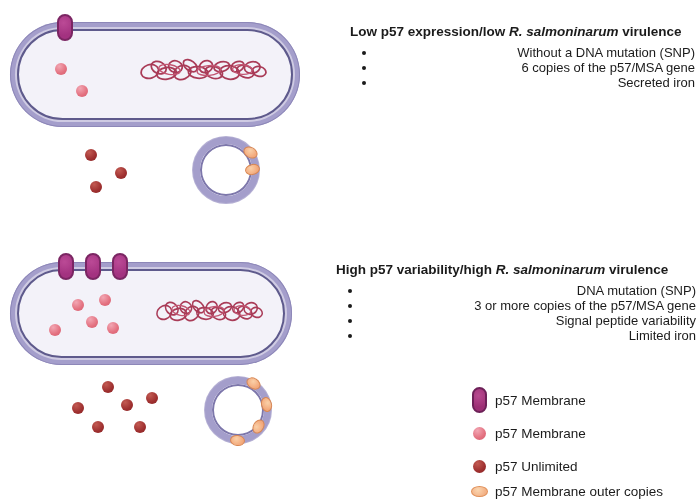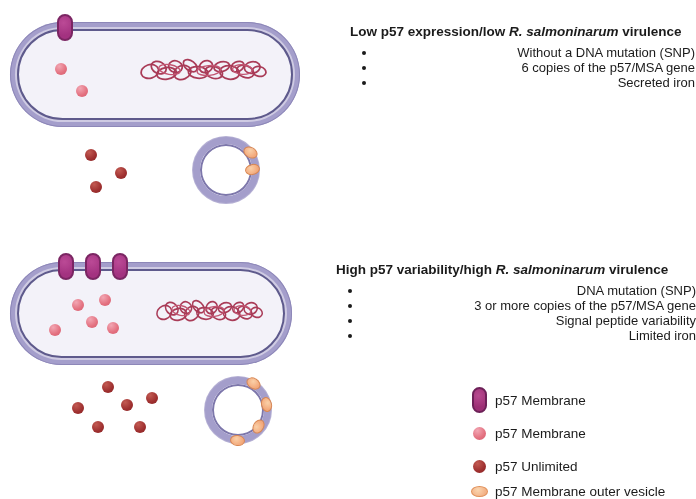--- a/index.html
+++ b/index.html
@@ -218,14 +218,14 @@
 <div class="lrow" style="top:453px;">
   <span class="licon">
       <i class="lg-dot red"></i>
     </span>
   <span class="llabel">p57 Unlimited</span>
 </div>
 <div class="lrow" style="top:478px;">
   <span class="licon">
       <i class="lg-ell"></i>
     </span>
-  <span class="llabel">p57 Membrane outer vesicle</span>
+  <span class="llabel">p57 Membrane outer copies</span>
 </div>
 
 </body></html>

